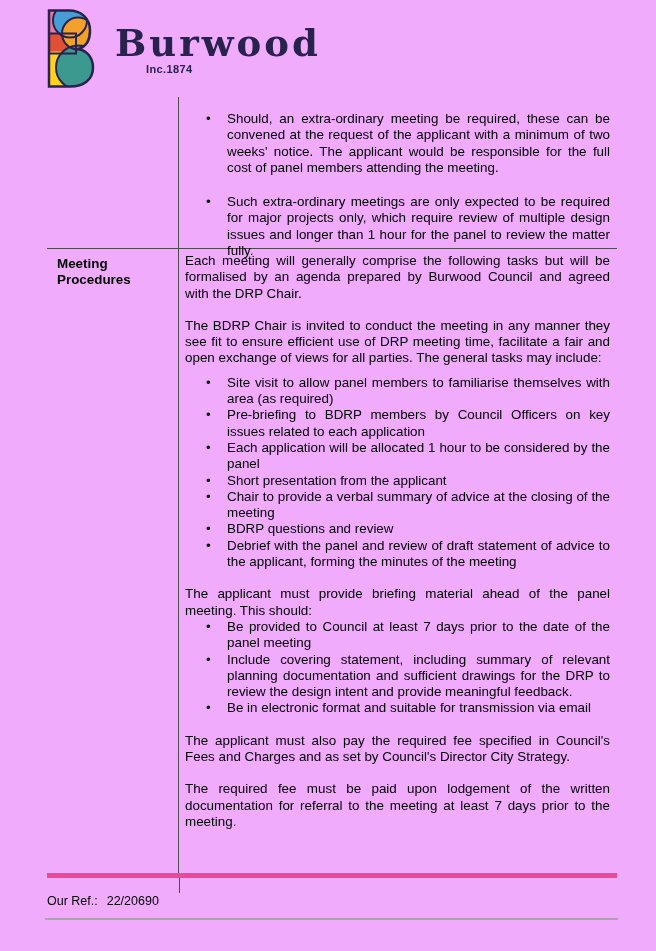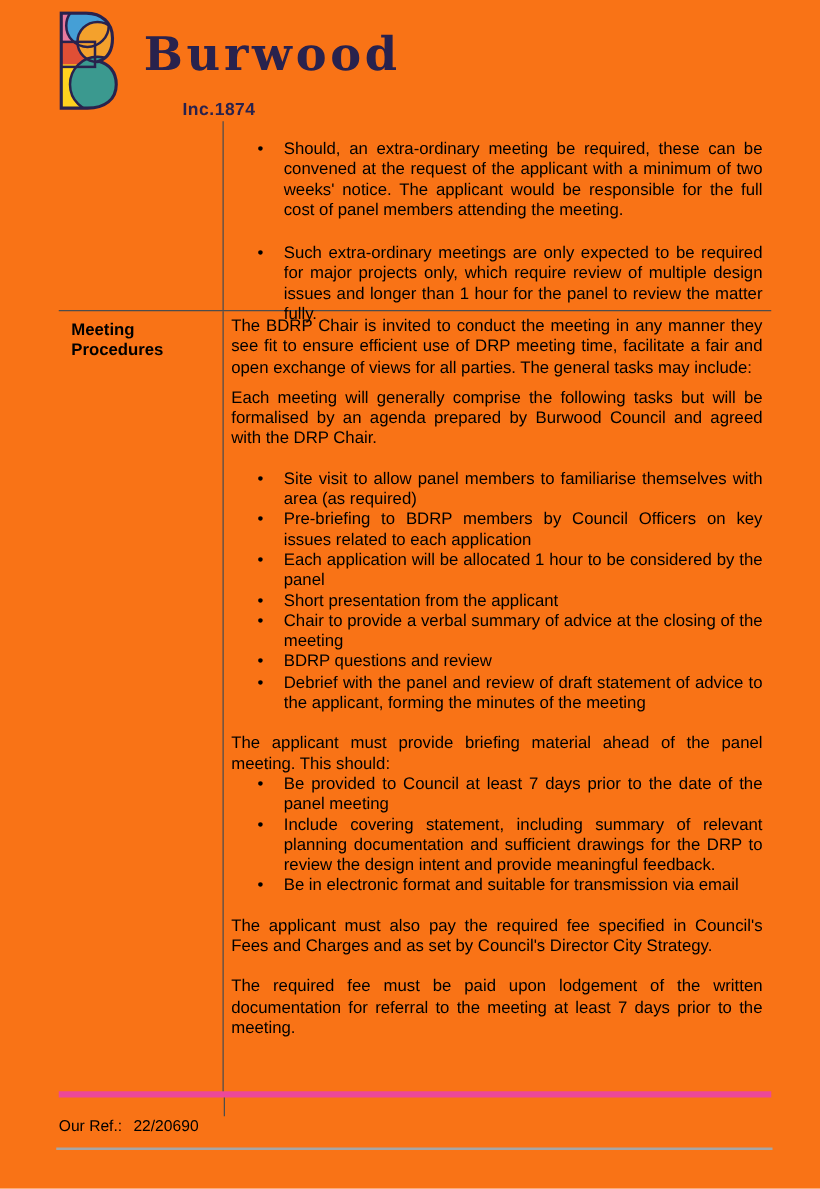--- a/index.html
+++ b/index.html
@@ -2,34 +2,34 @@
 <html><head>
 <meta charset="utf-8">
 <style>
   * { margin:0; padding:0; box-sizing:border-box; }
   html, body { background:#ffffff; }
   body {
     width:656px; height:951px; position:relative; overflow:hidden;
     font-family:"Liberation Sans","DejaVu Sans",sans-serif;
     color:#000;
   }
-  .page { position:absolute; inset:0; background:#f97316; }
+  .page { position:absolute; inset:0; background:#f0abfc; }
 
   
   .logo { position:absolute; left:46px; top:9px; display:flex; align-items:flex-start; }
   .logo-mark { width:50px; height:79px; display:block; }
   .logo-text-wrap { margin-left:19px; margin-top:14px; }
   .logo-name {
     font-family:"DejaVu Serif","Liberation Serif",serif;
     font-weight:bold; font-size:37px; line-height:40px;
     color:#29224d; letter-spacing:3px;
   }
   .logo-tagline {
-    font-size:14px; font-weight:bold; color:#29224d;
-    letter-spacing:0.4px; margin-top:16px; margin-left:2px;padding-left:29px;
+    font-size:11px; font-weight:bold; color:#29224d;
+    letter-spacing:0.4px; margin-top:0; margin-left:2px;padding-left:29px;
   }
 
   
   .doc-table {
     position:absolute; left:47px; top:97px; width:570px;
     font-size:13.4px; line-height:16.3px;
   }
   .row { display:flex; align-items:stretch; }
   .row-continuation { height:152px; border-bottom:1px solid #4d4d4d; }
   .row-procedures  { height:629px; border-bottom:5px solid #ec4899; }
@@ -108,23 +108,23 @@
           </div>
       </div>
     </div>
 
     <div class="row row-procedures">
       <div class="cell-left">
         <div class="cell-heading">Meeting Procedures</div>
       </div>
       <div class="cell-right">
 
+        <p class="para">Each meeting will generally comprise the following tasks but will be formalised by an agenda prepared by Burwood Council and agreed with the DRP Chair.</p>
+
         <p class="para tight">The BDRP Chair is invited to conduct the meeting in any manner they see fit to ensure efficient use of DRP meeting time, facilitate a fair and open exchange of views for all parties. The general tasks may include:</p>
-
-        <p class="para">Each meeting will generally comprise the following tasks but will be formalised by an agenda prepared by Burwood Council and agreed with the DRP Chair.</p>
 
         <div class="bullet-list">
             <div class="bullet">
             <span class="bullet-dot"></span>
             <span class="bullet-text">Site visit to allow panel members to familiarise themselves with area (as required)</span>
           </div>
             <div class="bullet">
             <span class="bullet-dot"></span>
             <span class="bullet-text">Pre-briefing to BDRP members by Council Officers on key issues related to each application</span>
           </div>

